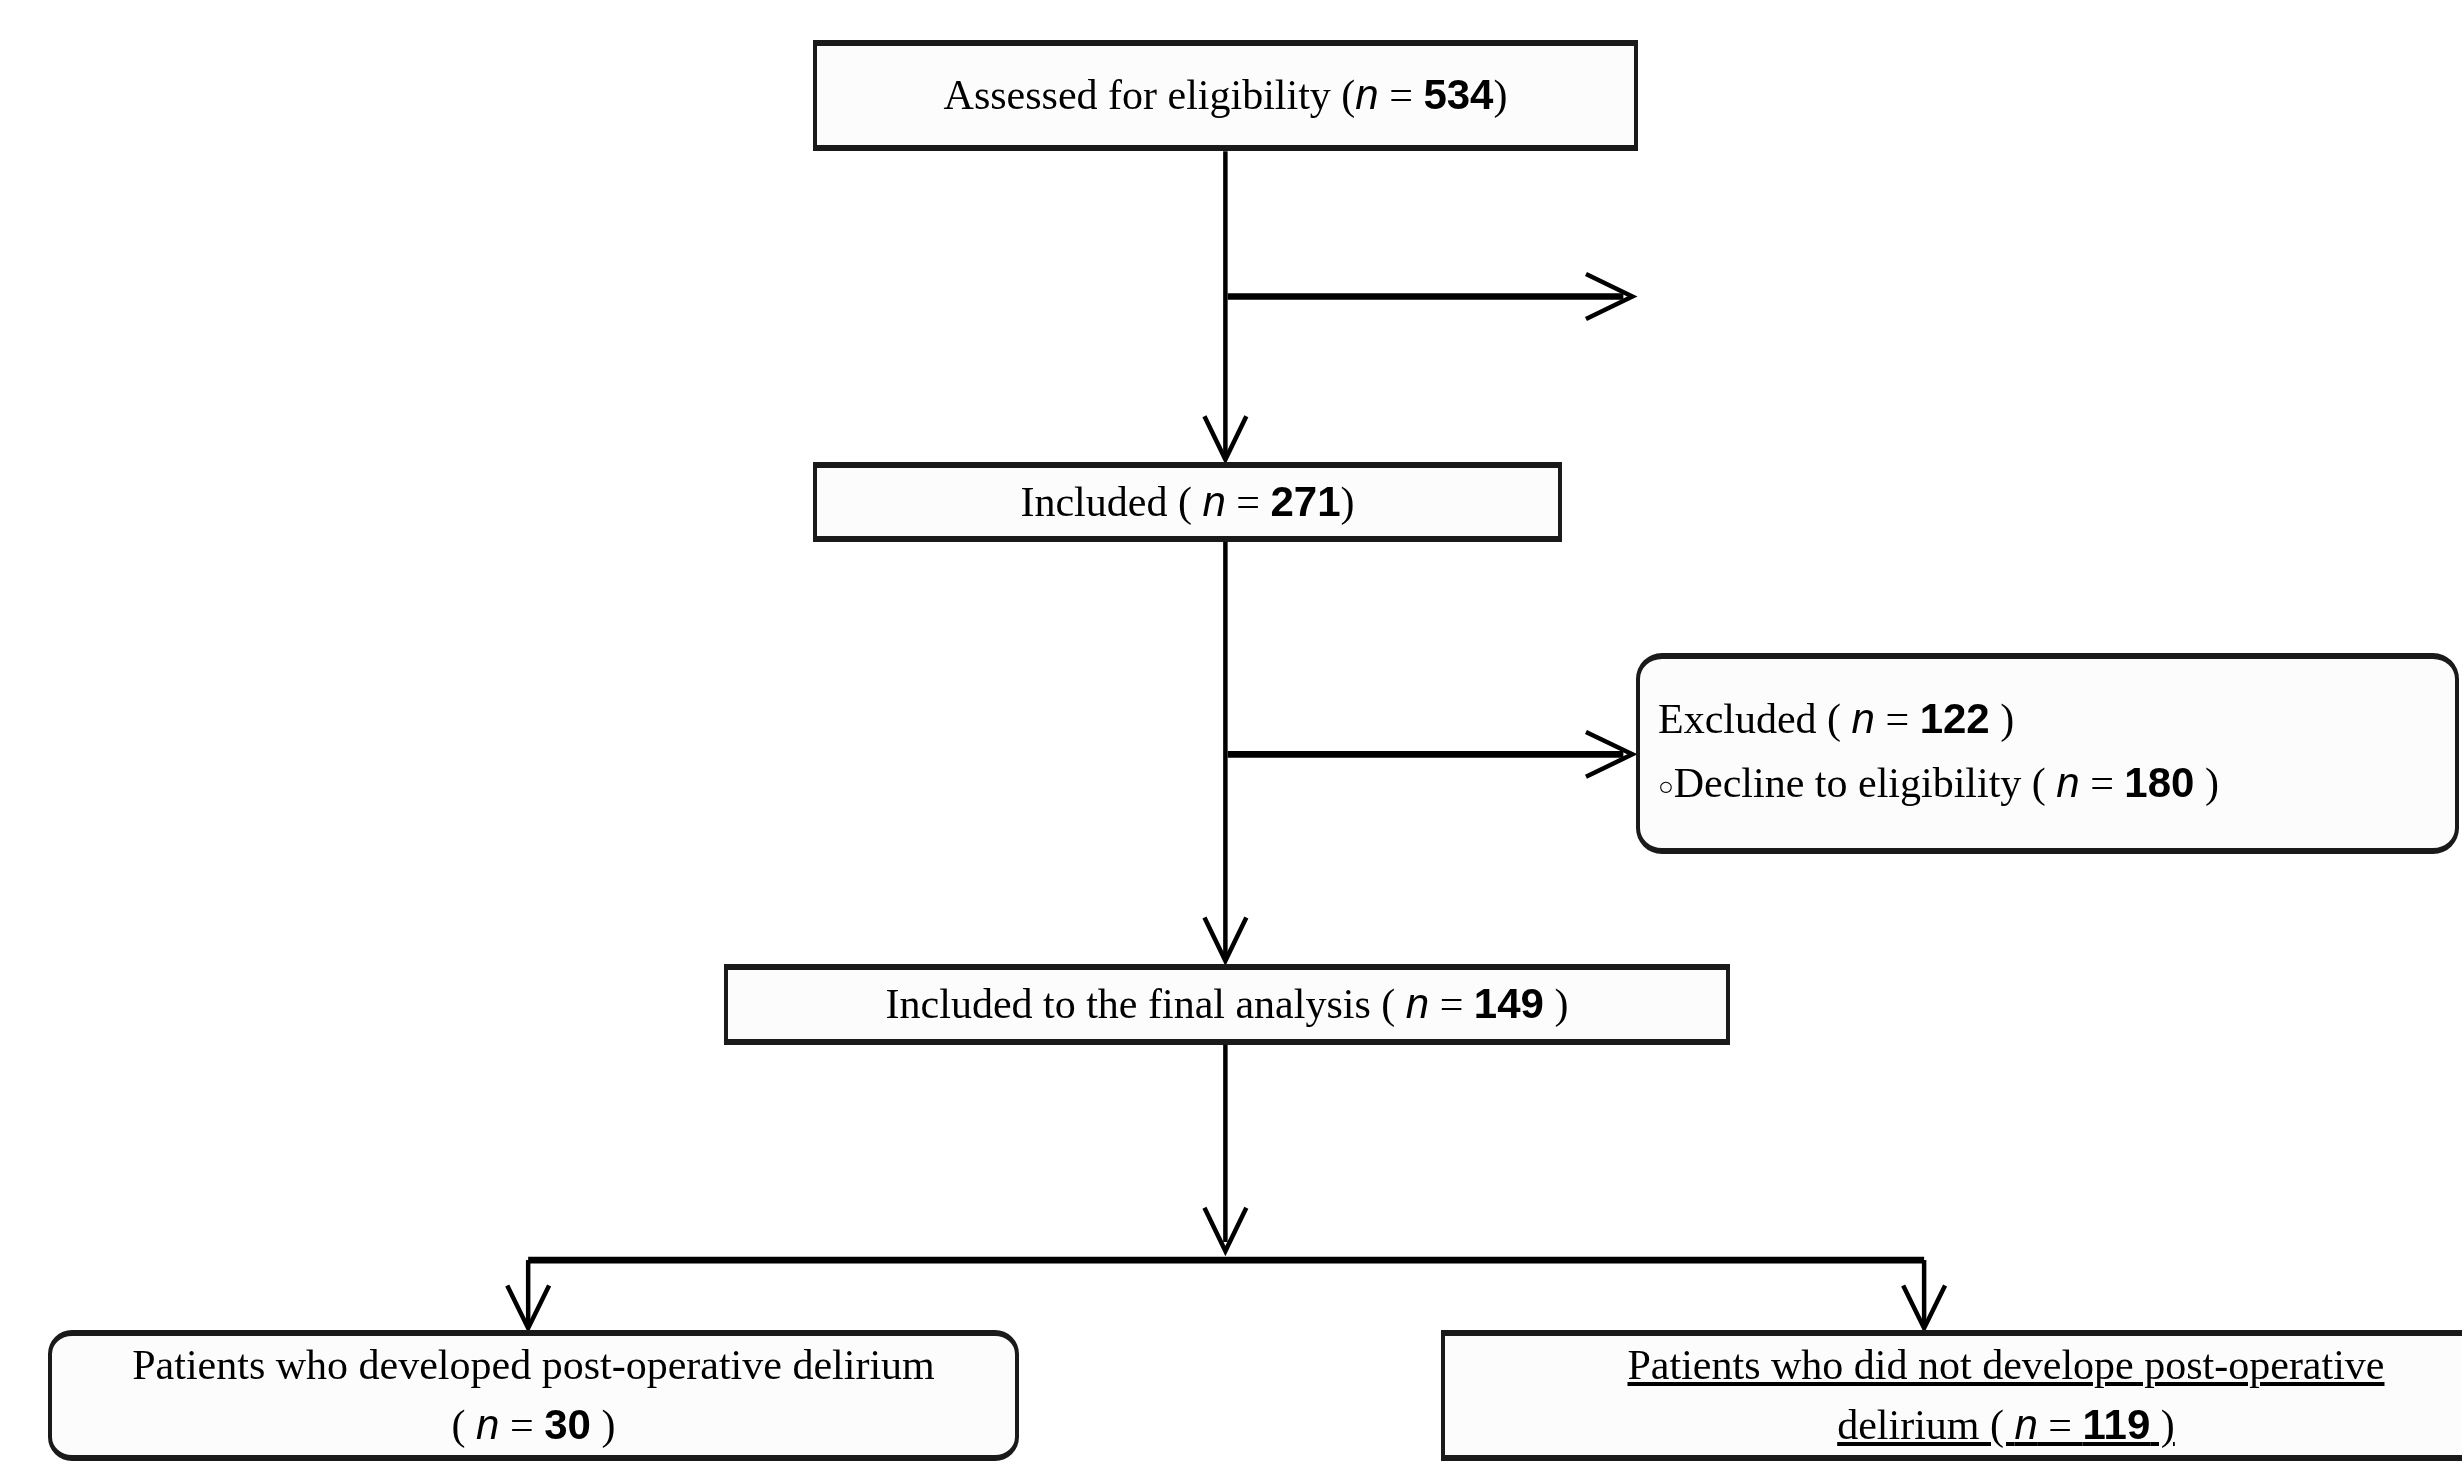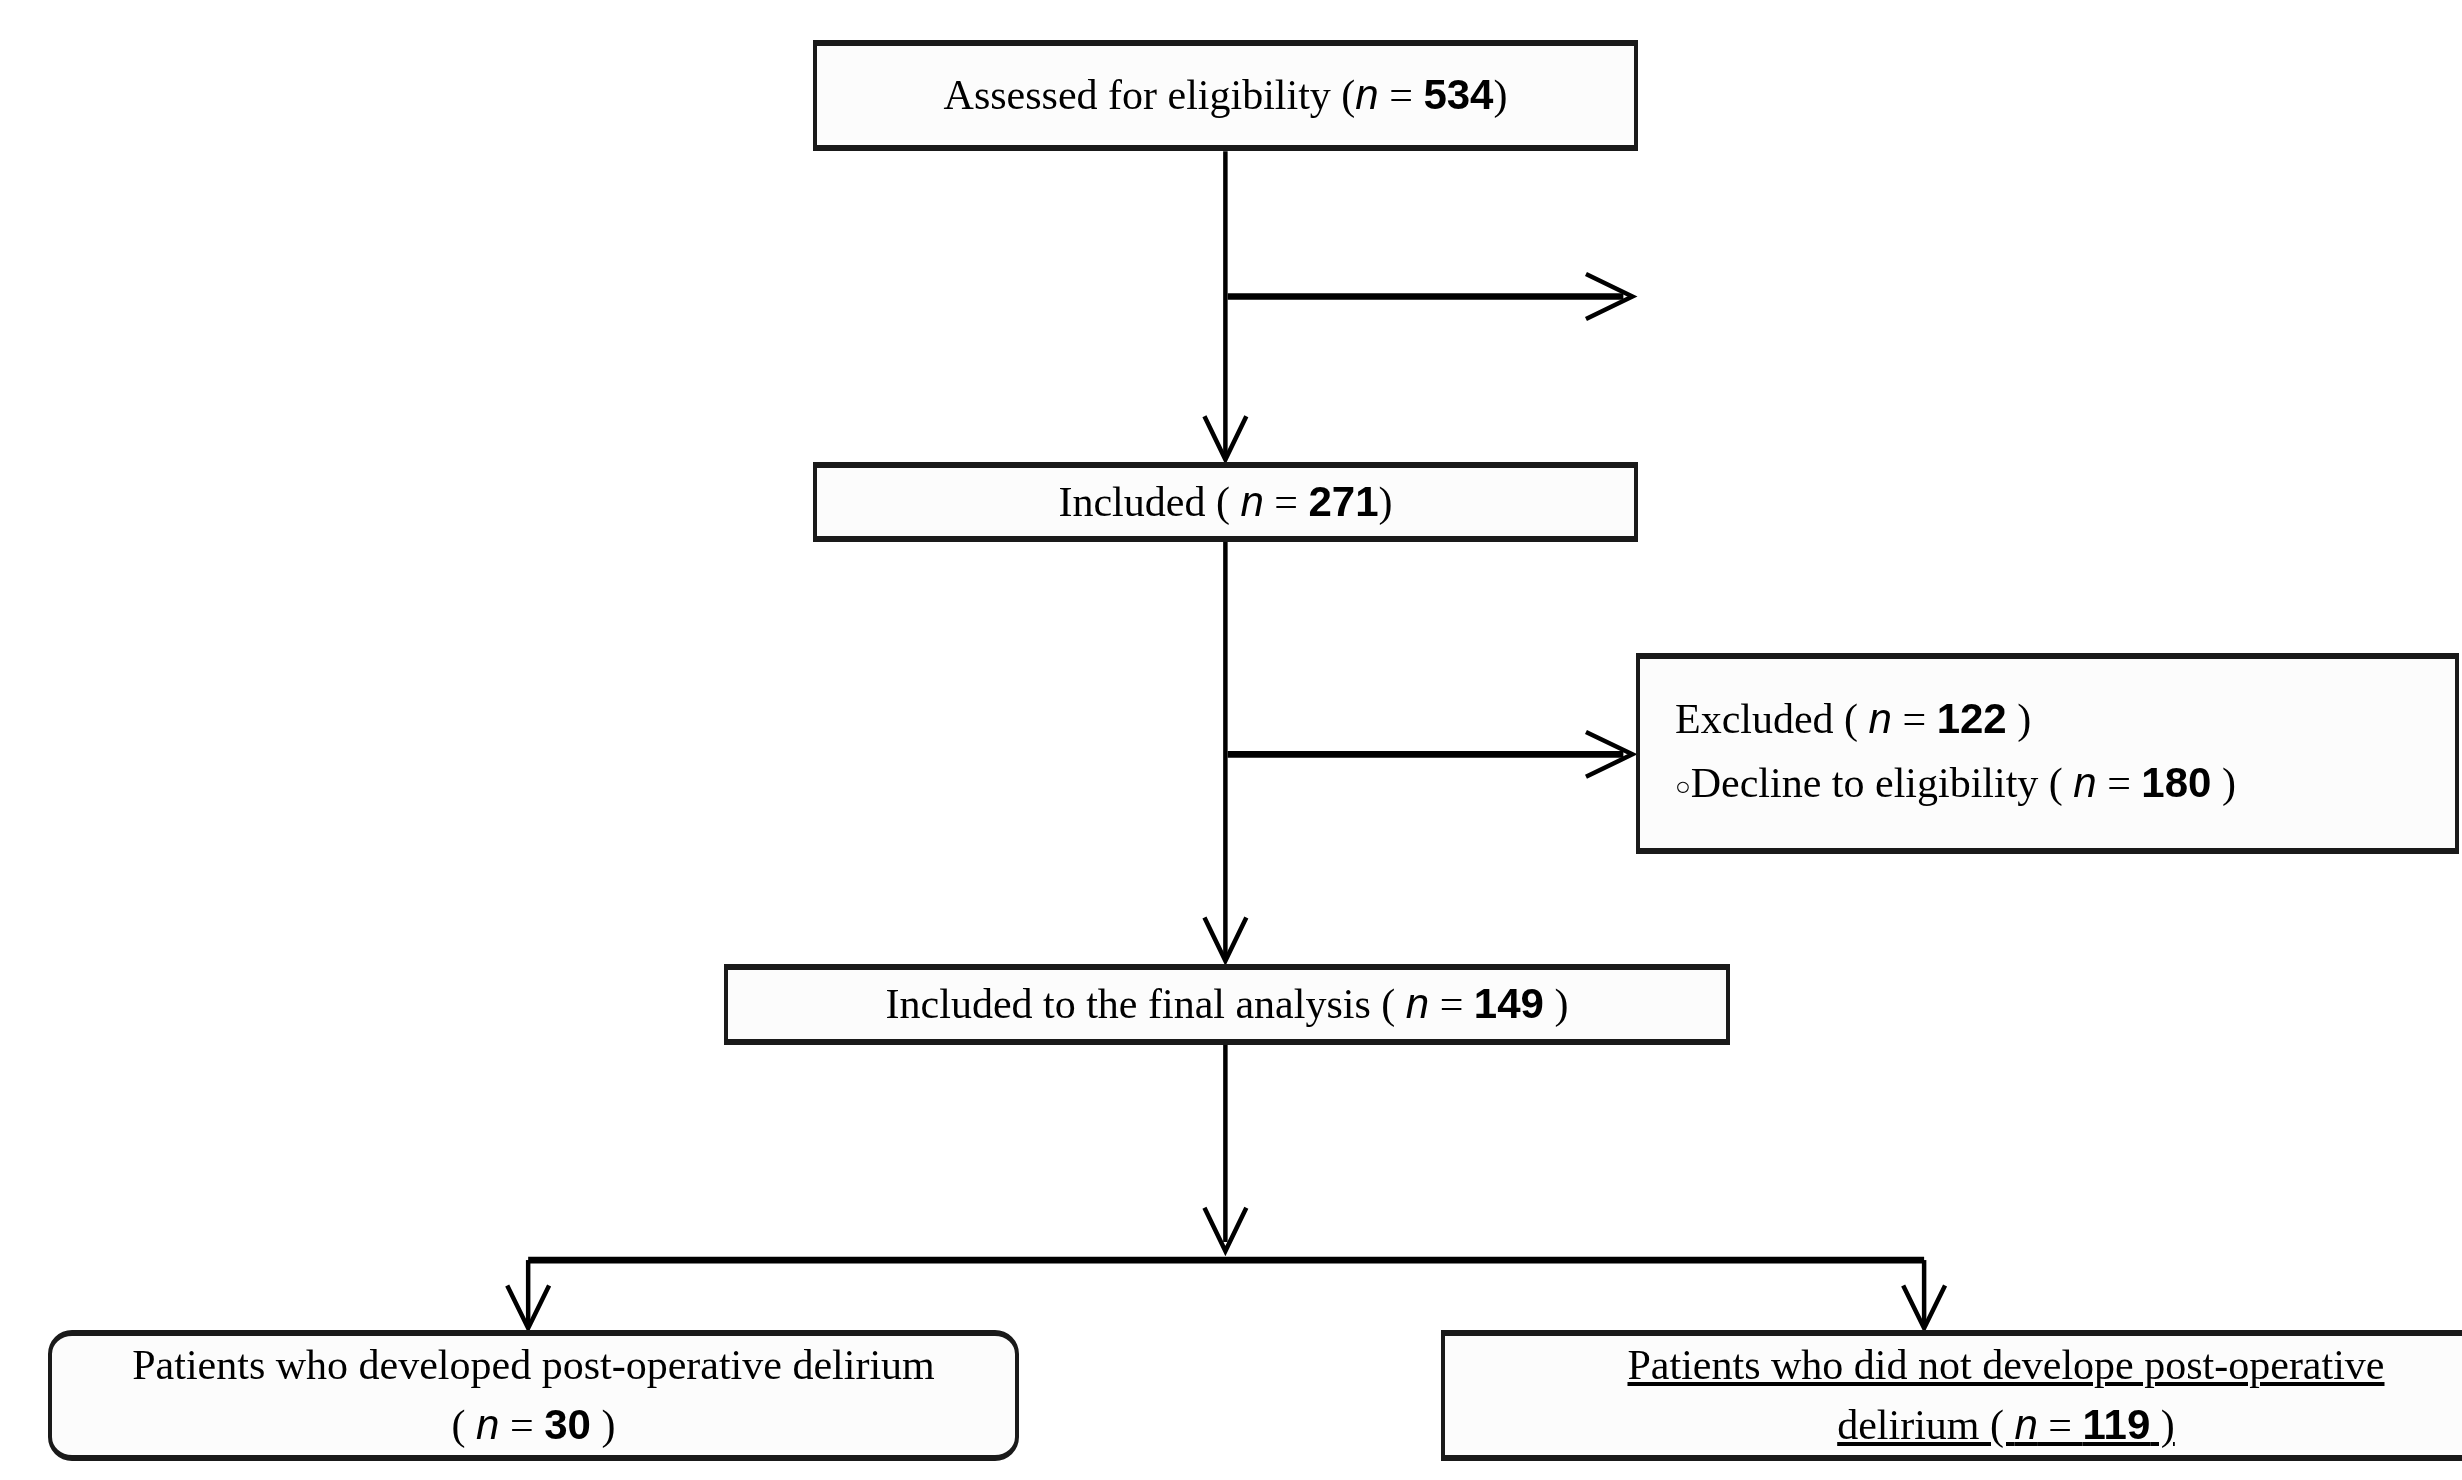--- a/index.html
+++ b/index.html
@@ -55,22 +55,23 @@
     flex-direction: column;
     justify-content: center;
     align-items: center;
     font-size: 42px;
     line-height: 1.25;
     text-align: center;
   }
   .node.left-align {
     align-items: flex-start;
     text-align: left;
-    padding-left: 35px;
+    padding-left: 18px;
     padding-right: 7.5px;
+    border-radius: 26px;
   }
   .node p {
     margin: 0;
   }
   .node.left-align p {
     line-height: 64px;
   }
   .node.two-line p {
     line-height: 59px;
   }
@@ -117,21 +118,21 @@
 
     <line class="shaft" x1="2572" y1="1684" x2="2572" y2="1770"></line>
     <polyline class="head" points="2544,1718 2572,1775 2600,1718"></polyline>
   </svg>
 
   <div class="node" style="left:813px; top:40px; width:825px; height:111px;">
     <p><span>Assessed for eligibility (</span><span class="nvar">n</span><span> = </span><span class="num">534</span><span>)</span></p>
   </div>
 
 
-  <div class="node" style="left:813px; top:462px; width:825px; height:80px;">
+  <div class="node" style="left:813px; top:462px; width:749px; height:80px;">
     <p><span>Included ( </span><span class="nvar">n</span><span> = </span><span class="num">271</span><span>)</span></p>
   </div>
 
   <div class="node left-align" style="left:1636px; top:653px; width:823px; height:201px;">
     <p><span>Excluded ( </span><span class="nvar">n</span><span> = </span><span class="num">122</span><span> )</span></p>
     <p><span class="bullet">○</span><span>Decline to eligibility ( </span><span class="nvar">n</span><span> = </span><span class="num">180</span><span> )</span></p>
   </div>
 
   <div class="node" style="left:724px; top:964px; width:1006px; height:81px;">
     <p><span>Included to the final analysis ( </span><span class="nvar">n</span><span> = </span><span class="num">149</span><span> )</span></p>

